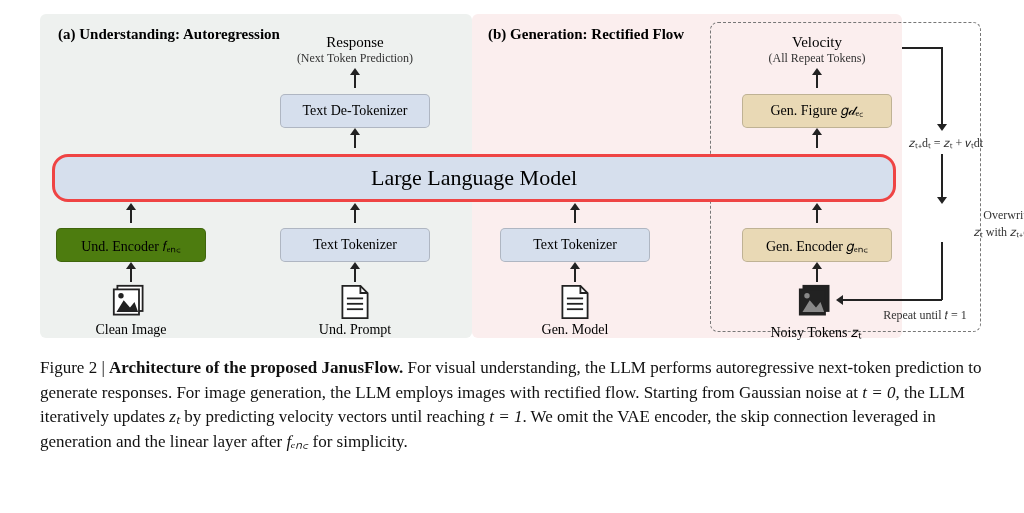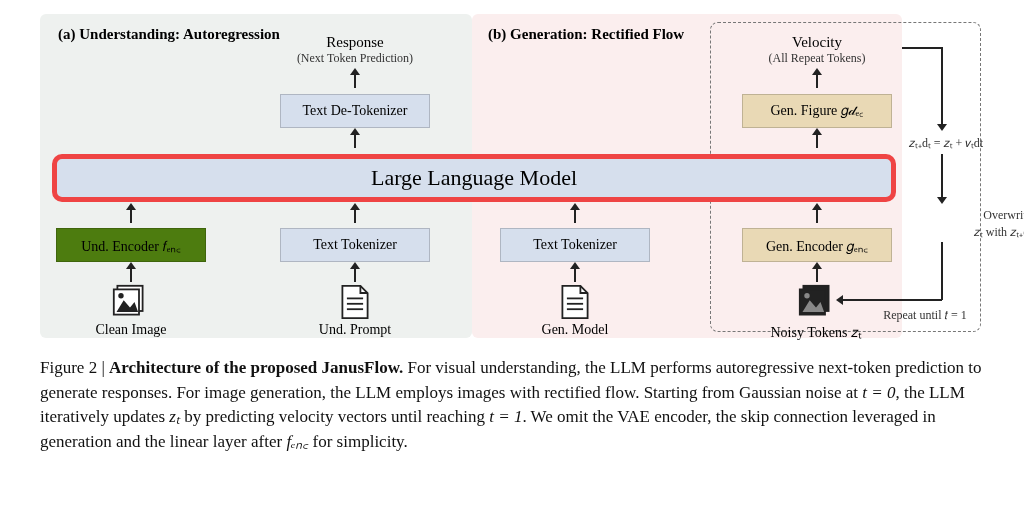--- a/index.html
+++ b/index.html
@@ -28,39 +28,39 @@
     left: 670px; top: 8px;
     width: 271px; height: 310px;
     border: 1.5px dashed #777;
     border-radius: 8px;
   }
   .llm-bar {
     position: absolute;
     left: 12px; top: 140px;
     width: 844px; height: 48px;
     background: #d6dfed;
-    border: 5px solid #ef4444;
-    border-radius: 10px;
+    border: 3px solid #ef4444;
+    border-radius: 16px;
     display: flex; align-items: center; justify-content: center;
     font-size: 22px;
     z-index: 5;
   }
   .panel-title {
     position: absolute;
     top: 12px;
     font-size: 15px;
     font-weight: bold;
     z-index: 6;
   }
   .title-a { left: 18px; }
   .title-b { left: 448px; }
   .node {
     position: absolute;
     width: 150px; height: 34px;
-    border-radius: 0;
+    border-radius: 5px;
     display: flex; align-items: center; justify-content: center;
     font-size: 14px;
     border: 1px solid rgba(0,0,0,0.18);
     z-index: 6;
     white-space: nowrap;
     text-align: right;
   }
   .node-blue { background: #d6dfed; }
   .node-green { background: #4d7c0f; }
   .node-tan { background: #e9d9b5; }

